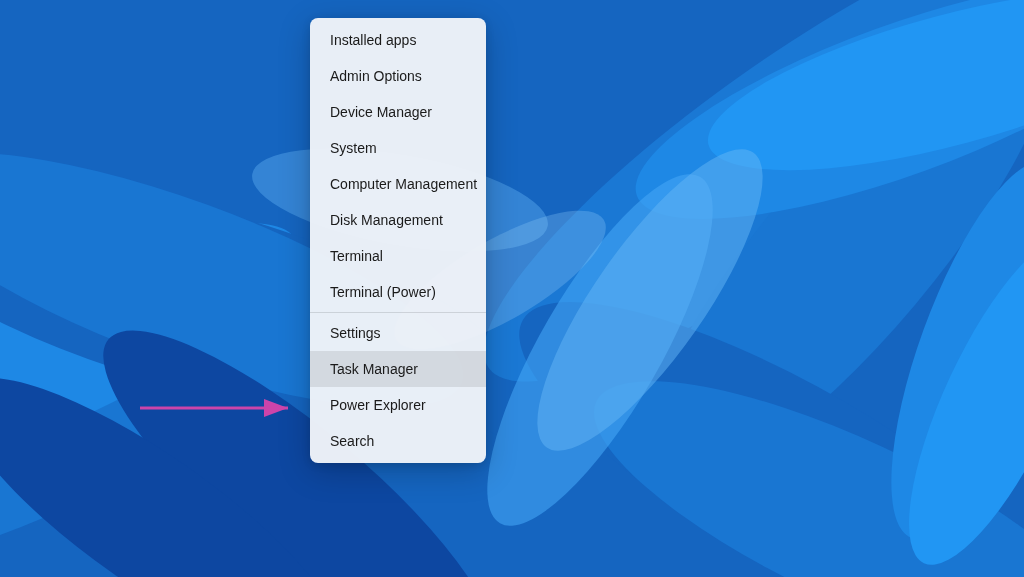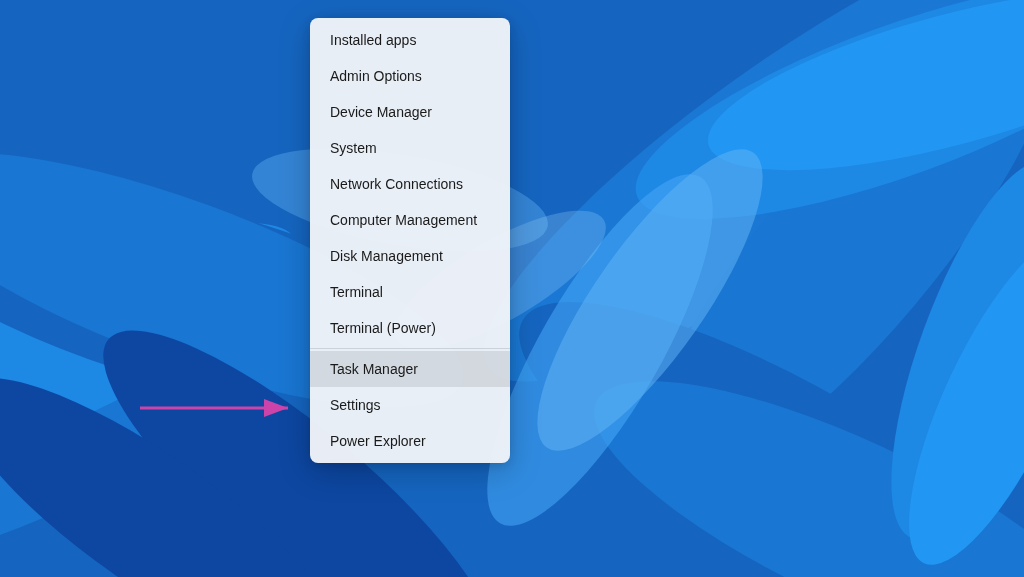--- a/index.html
+++ b/index.html
@@ -27,21 +27,21 @@
     .desktop-bg svg {
       width: 100%;
       height: 100%;
     }
 
     
     .context-menu {
       position: absolute;
       top: 18px;
       left: 310px;
-      width: 200px;
+      width: 176px;
       background: rgba(240, 243, 248, 0.97);
       border-radius: 8px;
       box-shadow: 0 8px 32px rgba(0,0,0,0.22), 0 2px 8px rgba(0,0,0,0.12);
       padding: 4px 0;
       z-index: 100;
     }
 
     .menu-item {
       display: block;
       padding: 10px 20px;
@@ -125,22 +125,22 @@
     </defs>
     <line x1="0" y1="18" x2="148" y2="18" stroke="#cc44aa" stroke-width="3" marker-end="url(#arrowhead)"></line>
   </svg>
 </div>
 
 <div class="context-menu" id="context-menu">
 <div class="menu-item">Installed apps</div>
     <div class="menu-item">Admin Options</div>
     <div class="menu-item">Device Manager</div>
     <div class="menu-item">System</div>
-    <div class="menu-item">Network Connections</div>
     <div class="menu-item">Computer Management</div>
     <div class="menu-item">Disk Management</div>
     <div class="menu-item">Terminal</div>
     <div class="menu-item">Terminal (Power)</div>
     <div class="menu-separator"></div>
+    <div class="menu-item">Settings</div>
     <div class="menu-item highlighted">Task Manager</div>
-    <div class="menu-item">Settings</div>
     <div class="menu-item">Power Explorer</div>
+    <div class="menu-item">Search</div>
   </div>
 
 </body></html>

